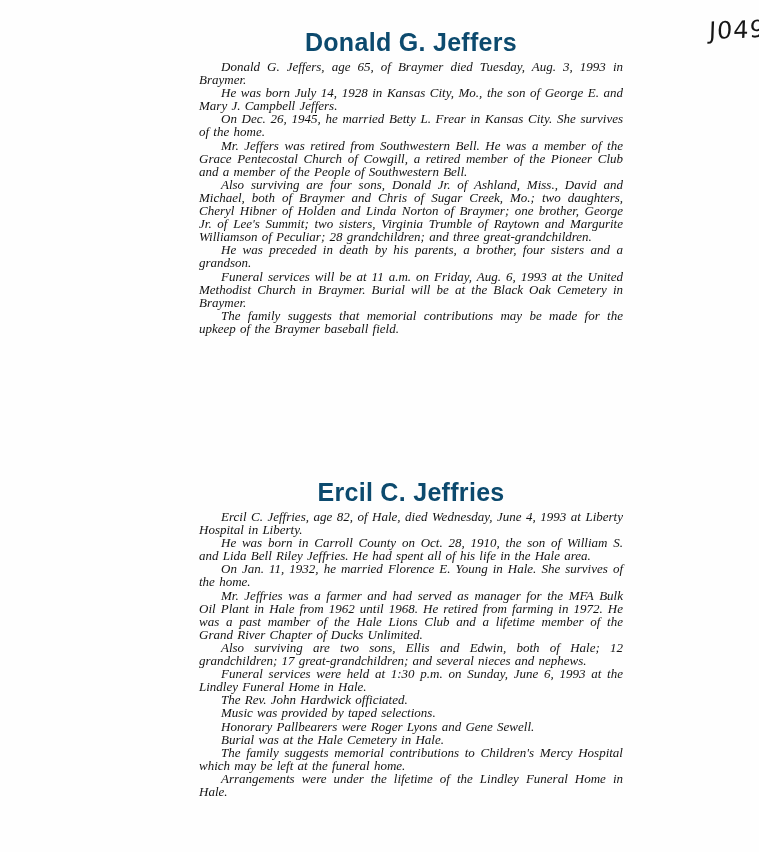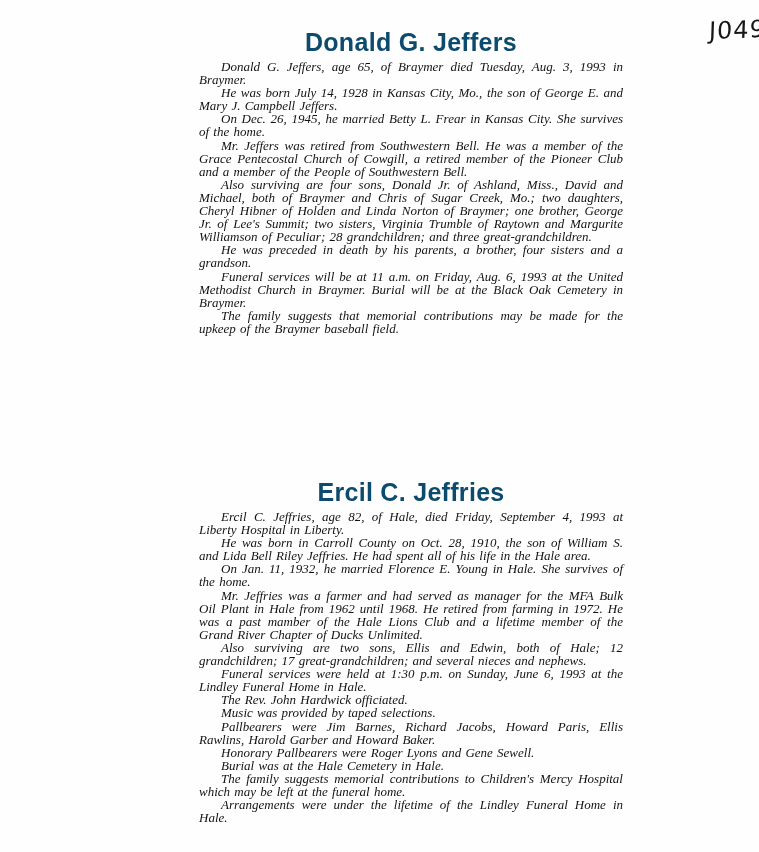--- a/index.html
+++ b/index.html
@@ -76,29 +76,28 @@
       <p>Also surviving are four sons, Donald Jr. of Ashland, Miss., David and Michael, both of Braymer and Chris of Sugar Creek, Mo.; two daughters, Cheryl Hibner of Holden and Linda Norton of Braymer; one brother, George Jr. of Lee's Summit; two sisters, Virginia Trumble of Raytown and Margurite Williamson of Peculiar; 28 grandchildren; and three great-grandchildren.</p>
       <p>He was preceded in death by his parents, a brother, four sisters and a grandson.</p>
       <p>Funeral services will be at 11 a.m. on Friday, Aug. 6, 1993 at the United Methodist Church in Braymer. Burial will be at the Black Oak Cemetery in Braymer.</p>
       <p>The family suggests that memorial contributions may be made for the upkeep of the Braymer baseball field.</p>
     </div>
   </section>
 
   <section class="obituary obit-2">
     <h1 class="obit-title">Ercil C. Jeffries</h1>
     <div class="obit-body">
-      <p>Ercil C. Jeffries, age 82, of Hale, died Friday, September 4, 1993 at Liberty Hospital in Liberty.</p>
+      <p>Ercil C. Jeffries, age 82, of Hale, died Wednesday, June 4, 1993 at Liberty Hospital in Liberty.</p>
       <p>He was born in Carroll County on Oct. 28, 1910, the son of William S. and Lida Bell Riley Jeffries. He had spent all of his life in the Hale area.</p>
       <p>On Jan. 11, 1932, he married Florence E. Young in Hale. She survives of the home.</p>
       <p>Mr. Jeffries was a farmer and had served as manager for the MFA Bulk Oil Plant in Hale from 1962 until 1968. He retired from farming in 1972. He was a past mamber of the Hale Lions Club and a lifetime member of the Grand River Chapter of Ducks Unlimited.</p>
       <p>Also surviving are two sons, Ellis and Edwin, both of Hale; 12 grandchildren; 17 great-grandchildren; and several nieces and nephews.</p>
       <p>Funeral services were held at 1:30 p.m. on Sunday, June 6, 1993 at the Lindley Funeral Home in Hale.</p>
       <p>The Rev. John Hardwick officiated.</p>
       <p>Music was provided by taped selections.</p>
-      <p>Pallbearers were Jim Barnes, Richard Jacobs, Howard Paris, Ellis Rawlins, Harold Garber and Howard Baker.</p>
       <p>Honorary Pallbearers were Roger Lyons and Gene Sewell.</p>
       <p>Burial was at the Hale Cemetery in Hale.</p>
       <p>The family suggests memorial contributions to Children's Mercy Hospital which may be left at the funeral home.</p>
       <p>Arrangements were under the lifetime of the Lindley Funeral Home in Hale.</p>
     </div>
   </section>
 
 </div>
 
 </body></html>

